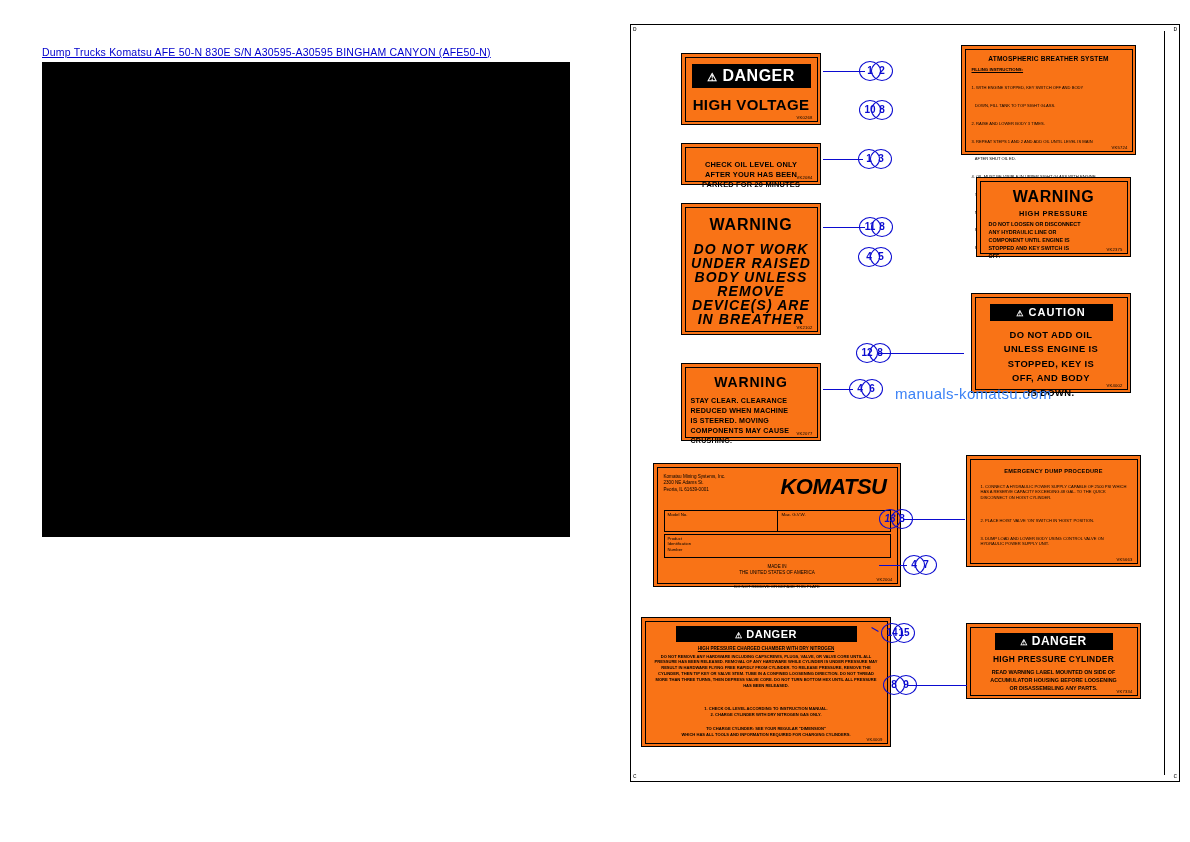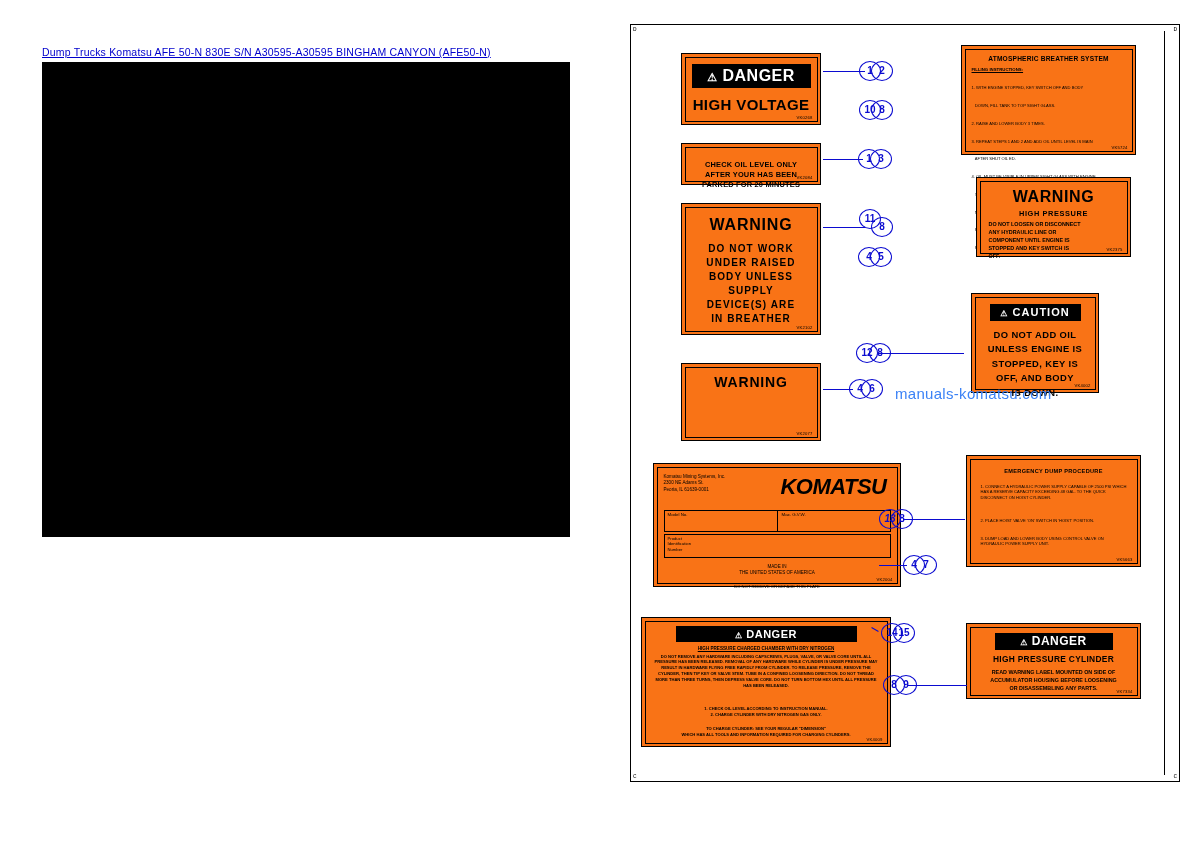--- a/index.html
+++ b/index.html
@@ -64,35 +64,42 @@
         <div>AFTER YOUR HAS BEEN</div>
         <div>PARKED FOR 20 MINUTES</div>
       </div>
       <div class="code">VK2084</div>
     </div>
   </div>
 
   <div class="plate" style="left:50px;top:178px;width:140px;height:132px;">
     <div class="inner">
       <div class="ctext" style="position:absolute;left:4px;right:4px;top:8px;font-size:16px;font-weight:bold;letter-spacing:.8px;">WARNING</div>
-      <div class="ctext" style="position:absolute;left:4px;right:4px;top:34px;font-size:10px;font-weight:bold;line-height:14px;letter-spacing:1.1px;">
+      <div class="ctext" style="position:absolute;left:4px;right:4px;top:34px;font-size:14px;font-weight:bold;line-height:14px;letter-spacing:1.1px;font-style:italic;">
         <div>DO NOT WORK</div>
         <div>UNDER RAISED</div>
         <div>BODY UNLESS</div>
-        <div>SUPPLY</div>
+        <div>REMOVE</div>
         <div>DEVICE(S) ARE</div>
         <div>IN BREATHER</div>
       </div>
       <div class="code">VK2102</div>
     </div>
   </div>
 
   <div class="plate" style="left:50px;top:338px;width:140px;height:78px;">
     <div class="inner">
       <div class="ctext" style="position:absolute;left:4px;right:4px;top:6px;font-size:14px;font-weight:bold;letter-spacing:.8px;">WARNING</div>
+      <div style="position:absolute;left:5px;right:5px;top:28px;font-size:7.1px;font-weight:bold;line-height:10px;letter-spacing:.2px;color:#000;">
+        <div>STAY CLEAR. CLEARANCE</div>
+        <div>REDUCED WHEN MACHINE</div>
+        <div>IS STEERED.    MOVING</div>
+        <div>COMPONENTS MAY CAUSE</div>
+        <div>CRUSHING.</div>
+      </div>
       <div class="code">VK2077</div>
     </div>
   </div>
 
   <div class="plate" style="left:22px;top:438px;width:248px;height:124px;">
     <div class="inner" style="border:1px solid #000;">
       <div style="position:absolute;left:6px;top:6px;font-size:4.6px;line-height:6.5px;color:#000;">
         <div>Komatsu Mining Systems, Inc.</div>
         <div>2300 NE Adams St.</div>
         <div>Peoria, IL  61639-0001</div>
@@ -165,21 +172,21 @@
         <div>DO  NOT  LOOSEN  OR  DISCONNECT</div>
         <div>ANY  HYDRAULIC  LINE  OR</div>
         <div>COMPONENT  UNTIL  ENGINE  IS</div>
         <div>STOPPED  AND  KEY  SWITCH  IS</div>
         <div>OFF.</div>
       </div>
       <div class="code">VK2375</div>
     </div>
   </div>
 
-  <div class="plate" style="left:340px;top:268px;width:128px;height:100px;">
+  <div class="plate" style="left:340px;top:268px;width:160px;height:100px;">
     <div class="inner">
       <div class="hdrbar" style="position:absolute;left:14px;right:14px;top:6px;height:17px;font-size:11px;line-height:17px;letter-spacing:1px;">
         <span style="font-size:8px;">⚠</span>&nbsp;<span>CAUTION</span>
       </div>
       <div class="ctext" style="position:absolute;left:4px;right:4px;top:30px;font-size:9.4px;font-weight:bold;line-height:14.5px;letter-spacing:.4px;">
         <div>DO  NOT  ADD  OIL</div>
         <div>UNLESS  ENGINE  IS</div>
         <div>STOPPED,  KEY  IS</div>
         <div>OFF,  AND  BODY</div>
         <div>IS  DOWN.</div>
@@ -230,21 +237,21 @@
 
   <div class="leader" style="left:192px;top:134px;width:40px;"></div>
   <div class="bub" style="left:227px;top:124px;">
       <span>1</span>
     </div>
   <div class="bub" style="left:239px;top:124px;">
       <span>3</span>
     </div>
 
   <div class="leader" style="left:192px;top:202px;width:42px;"></div>
-  <div class="bub" style="left:228px;top:184px;">
+  <div class="bub" style="left:228px;top:192px;">
       <span>11</span>
     </div>
   <div class="bub" style="left:240px;top:192px;">
       <span>8</span>
     </div>
 
   <div class="bub" style="left:227px;top:222px;">
       <span>4</span>
     </div>
   <div class="bub" style="left:239px;top:222px;">

